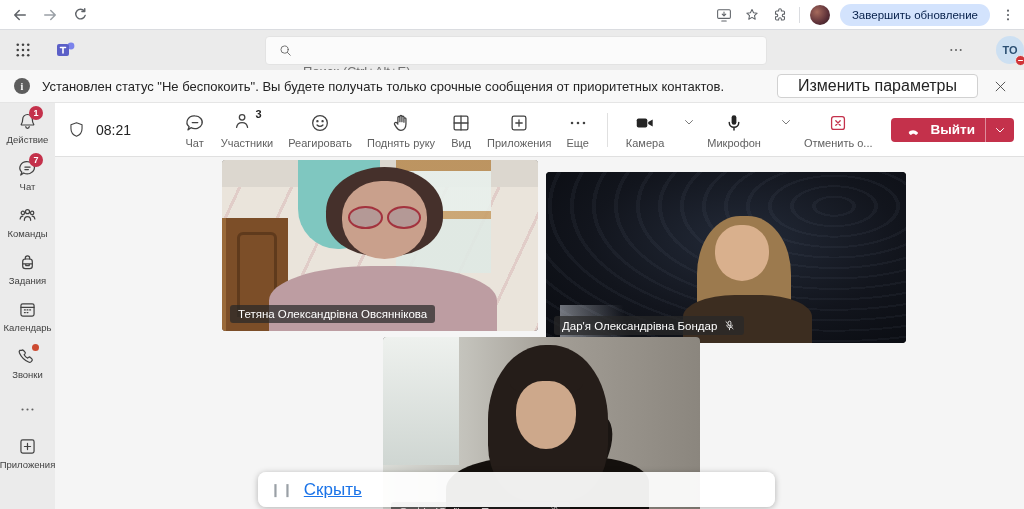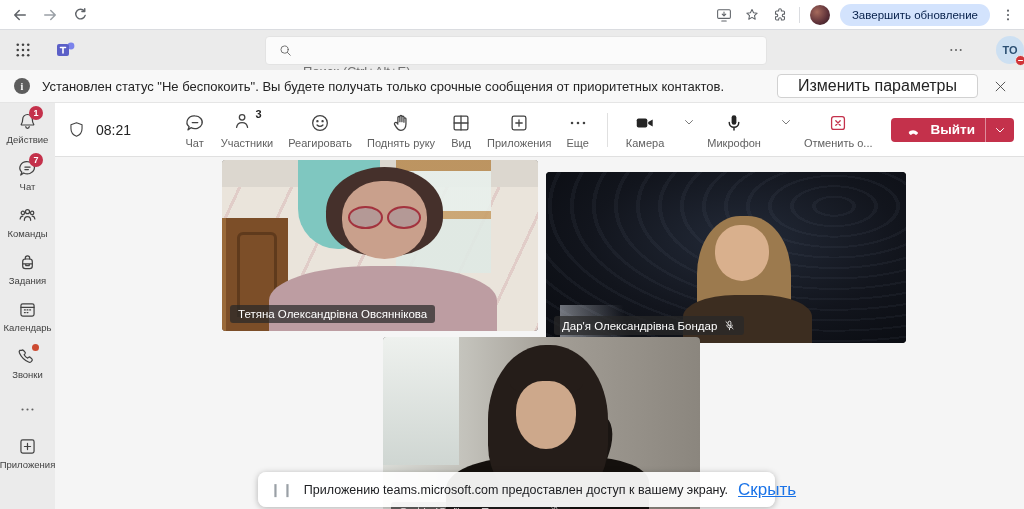--- a/index.html
+++ b/index.html
@@ -490,15 +490,14 @@
       <span>Софія Юріївна Перегудова</span>
       <svg width="13" height="13" viewBox="0 0 24 24" fill="none" stroke="#fff" stroke-width="1.6" stroke-linecap="round">
           <path d="M9.5 6.5a2.5 2.5 0 0 1 5 0v4c0 .5-.1.9-.3 1.3M9.5 9.5v1a2.5 2.5 0 0 0 3.8 2.2M7 11.5a5 5 0 0 0 7.7 4M17 11.5c0 .7-.1 1.3-.4 1.9M12 17.5v2.3M5.5 5l13 13"></path>
         </svg>
     </div>
   </div>
 </div>
 
 <div class="share-banner">
   <span class="drag-dots">❙❙</span>
-  <span class="share-text">Приложению teams.microsoft.com предоставлен доступ к вашему экрану.</span>
   <a class="share-hide" href="#">Скрыть</a>
 </div>
 
 </body></html>

